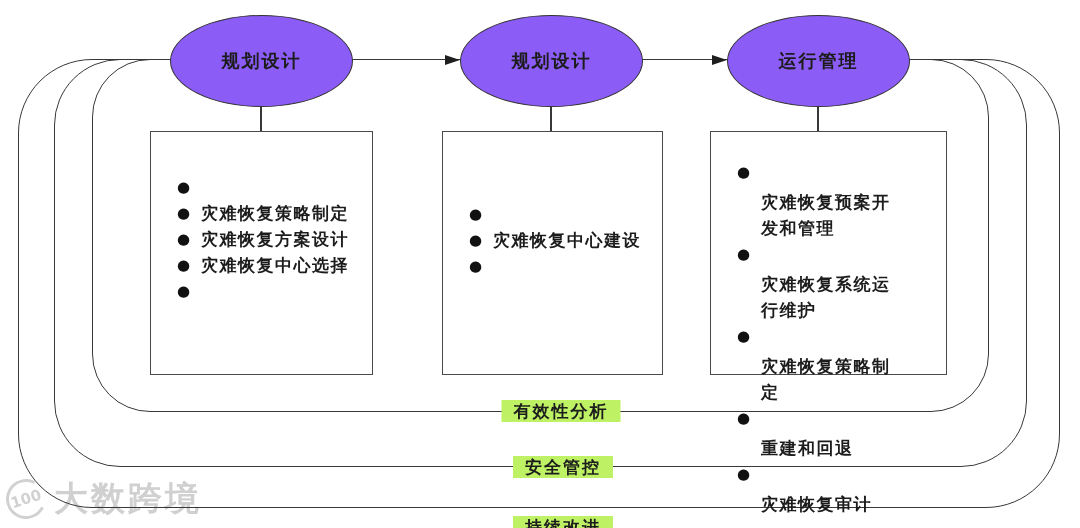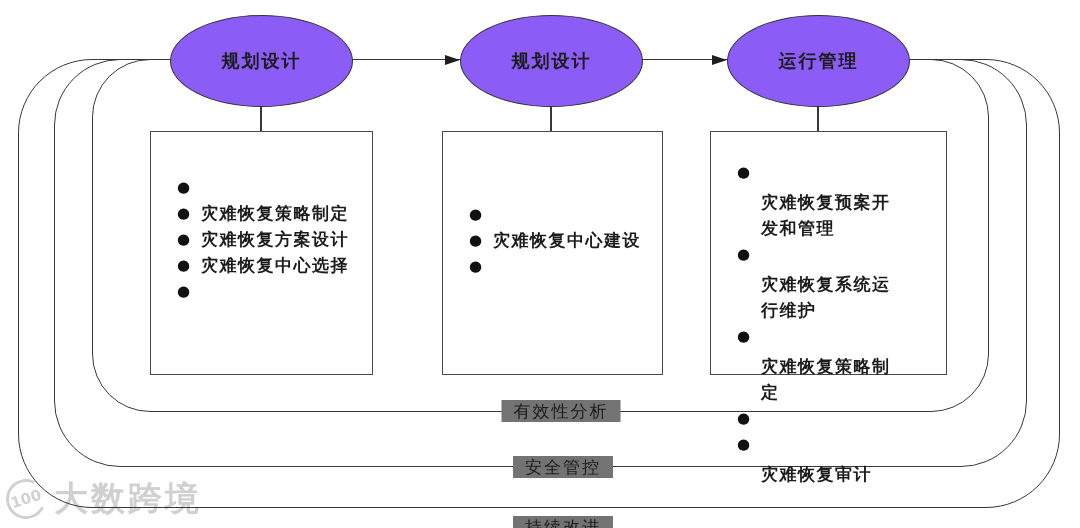--- a/index.html
+++ b/index.html
@@ -87,23 +87,23 @@
     font-size:17px;font-weight:bold;color:#1c1c1c;
     line-height:26px;letter-spacing:1.5px;
   }
   .b1 .t,.b2 .t{width:152px;}
   .b3 .t{width:136px;margin-top:30px;}
 
   
   .loop-label{
     position:absolute;
     transform:translateX(-50%);
-    background:#737373;
+    background:#bef264;
     padding:0 12px;
-    font-size:17px;font-weight:normal;color:#1c1c1c;letter-spacing:2px;
+    font-size:17px;font-weight:bold;color:#1c1c1c;letter-spacing:2px;
     line-height:22px;
     z-index:4;
     white-space:nowrap;
   }
   .ll1{left:561px;top:400px;}
   .ll2{left:563px;top:456px;}
   .ll3{left:563px;top:516px;}
 
   
   .watermark{
@@ -206,20 +206,21 @@
     <div class="li">
         <span class="bullet">●</span>
         <span class="t">灾难恢复系统运行维护</span>
       </div>
     <div class="li">
         <span class="bullet">●</span>
         <span class="t">灾难恢复策略制定</span>
       </div>
     <div class="li">
         <span class="bullet">●</span>
+        <span class="t">重建和回退</span>
       </div>
     <div class="li">
         <span class="bullet">●</span>
         <span class="t">灾难恢复审计</span>
       </div>
   </div>
 
   <span class="loop-label ll1">有效性分析</span>
   <span class="loop-label ll2">安全管控</span>
   <span class="loop-label ll3">持续改进</span>

